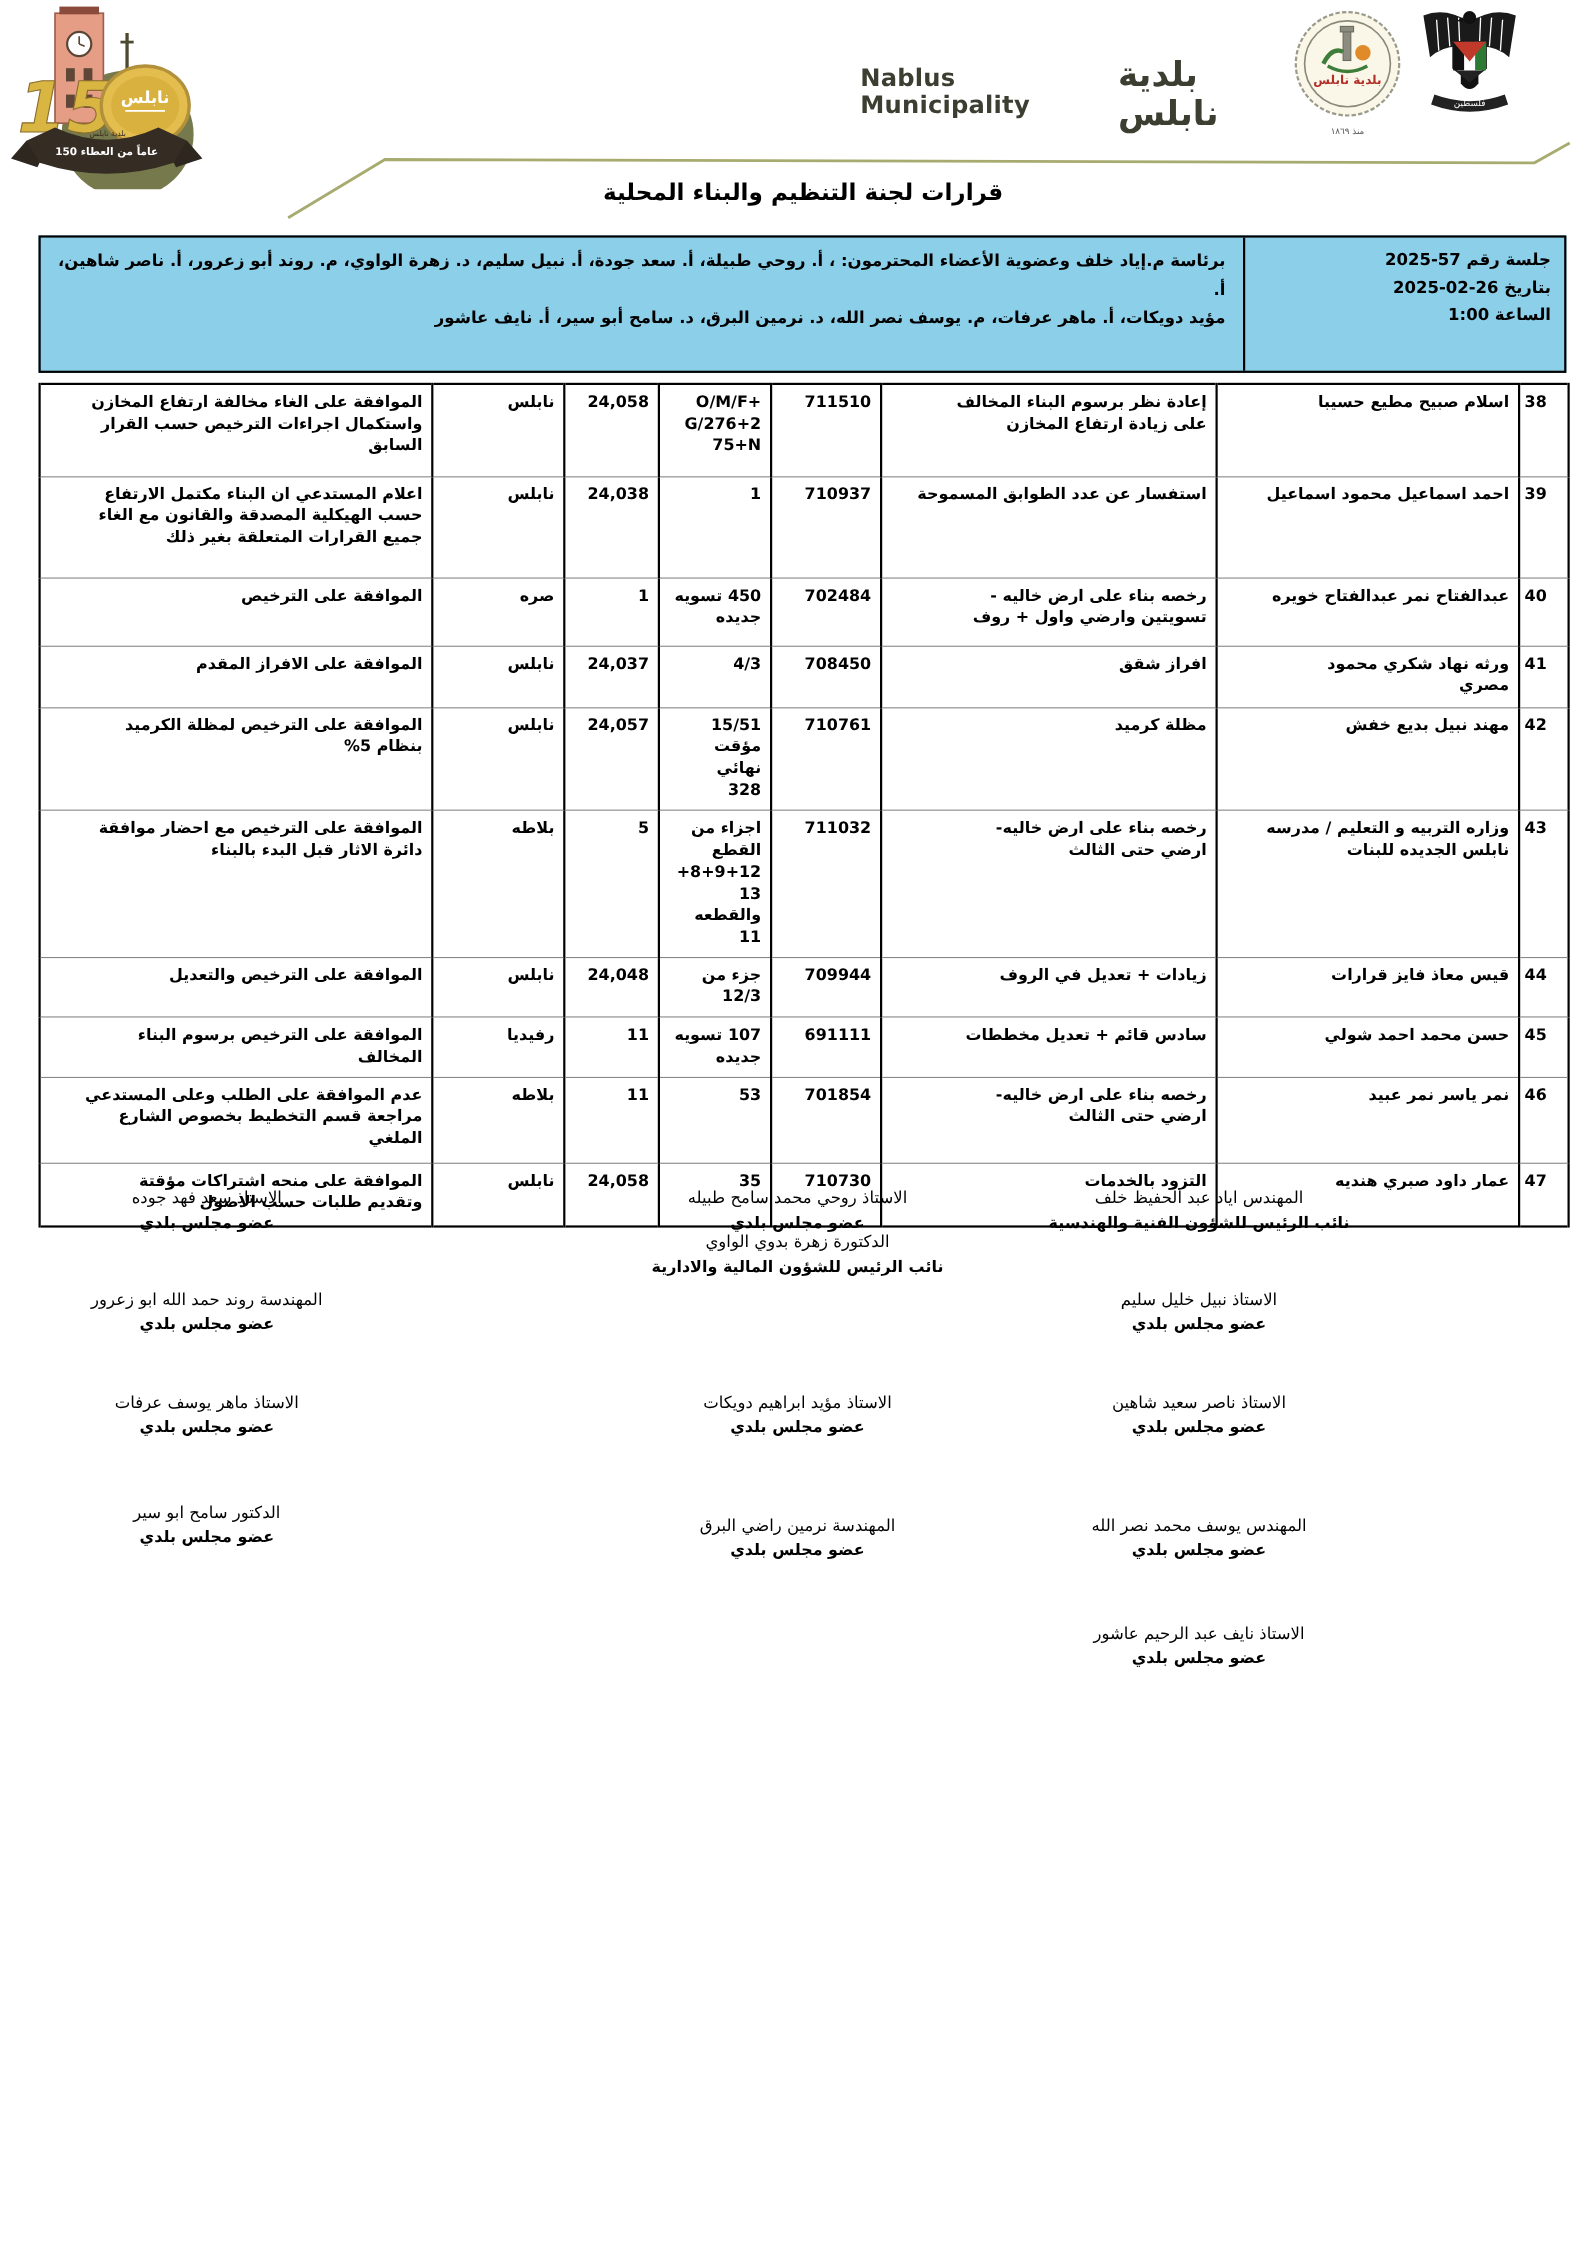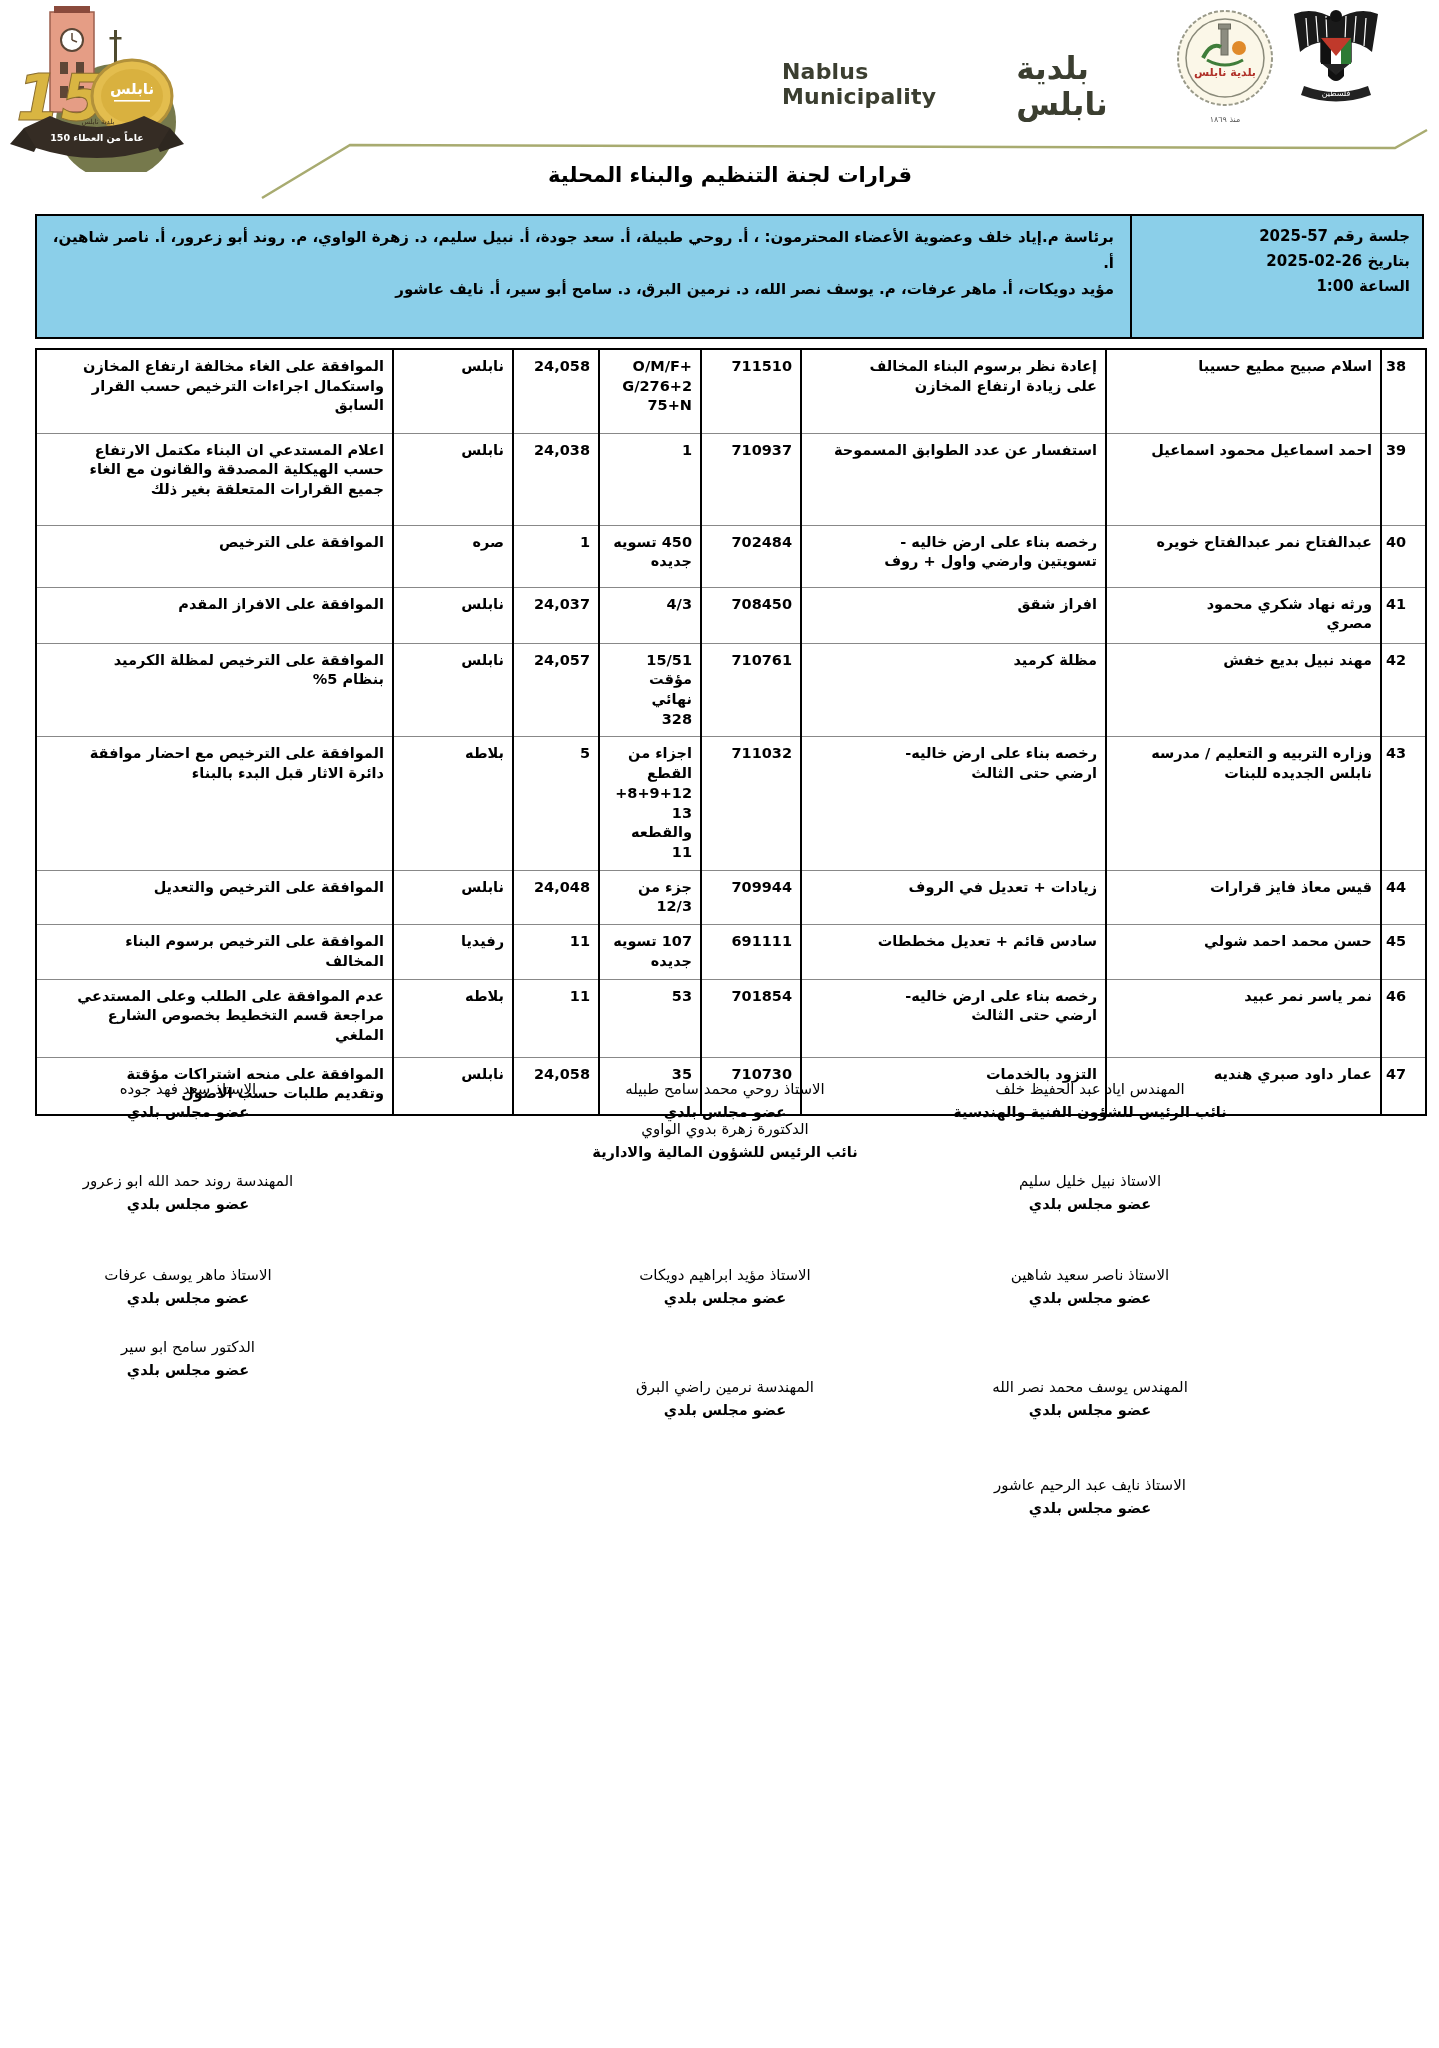--- a/index.html
+++ b/index.html
@@ -323,21 +323,21 @@
         <div class="sig-role">عضو مجلس بلدي</div>
       </div>
       <div class="sig" style="left: 916px; top: 1376px; width: 348px;">
         <div class="sig-name">المهندس يوسف محمد نصر الله</div>
         <div class="sig-role">عضو مجلس بلدي</div>
       </div>
       <div class="sig" style="left: 552px; top: 1376px; width: 346px;">
         <div class="sig-name">المهندسة نرمين راضي البرق</div>
         <div class="sig-role">عضو مجلس بلدي</div>
       </div>
-      <div class="sig" style="left: 14px; top: 1336px; width: 348px;">
+      <div class="sig" style="left: 14px; top: 1364px; width: 348px;">
         <div class="sig-name">الدكتور سامح ابو سير</div>
         <div class="sig-role">عضو مجلس بلدي</div>
       </div>
       <div class="sig" style="left: 916px; top: 1474px; width: 348px;">
         <div class="sig-name">الاستاذ نايف عبد الرحيم عاشور</div>
         <div class="sig-role">عضو مجلس بلدي</div>
       </div>
     </div>
 
   <div class="page-footer">

